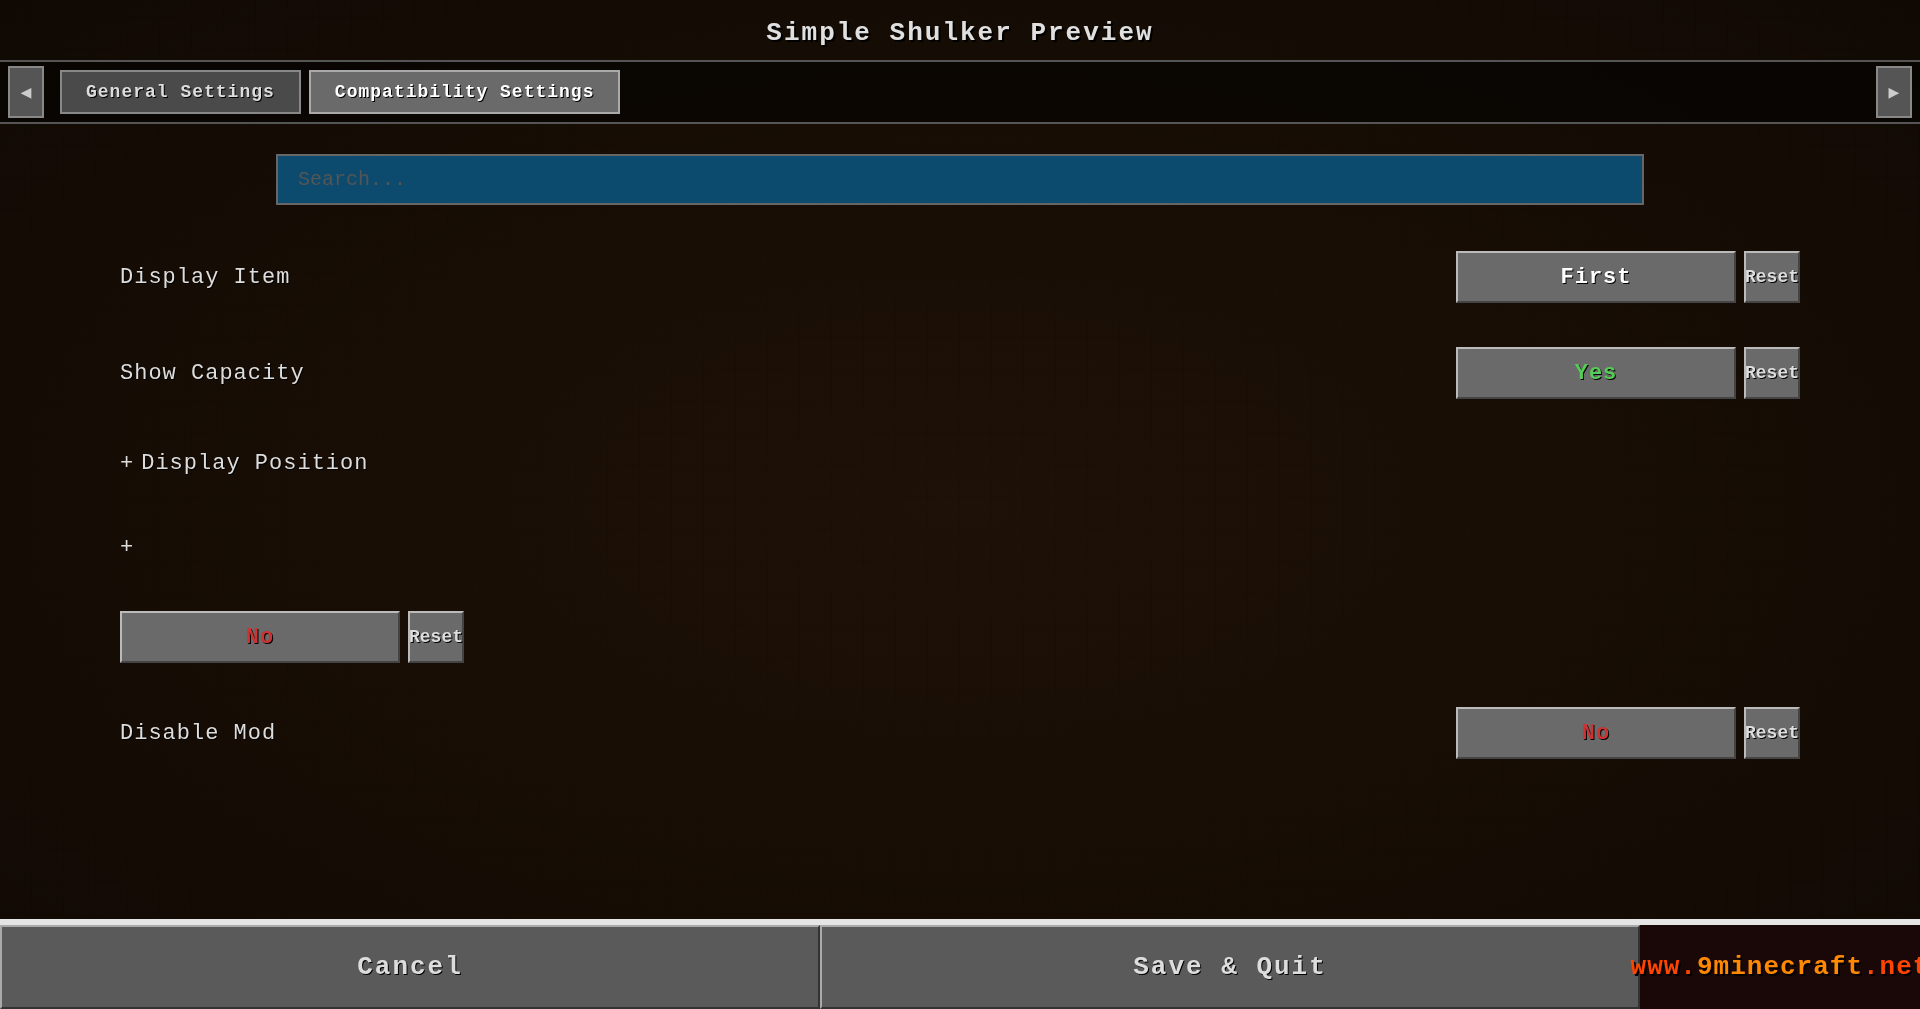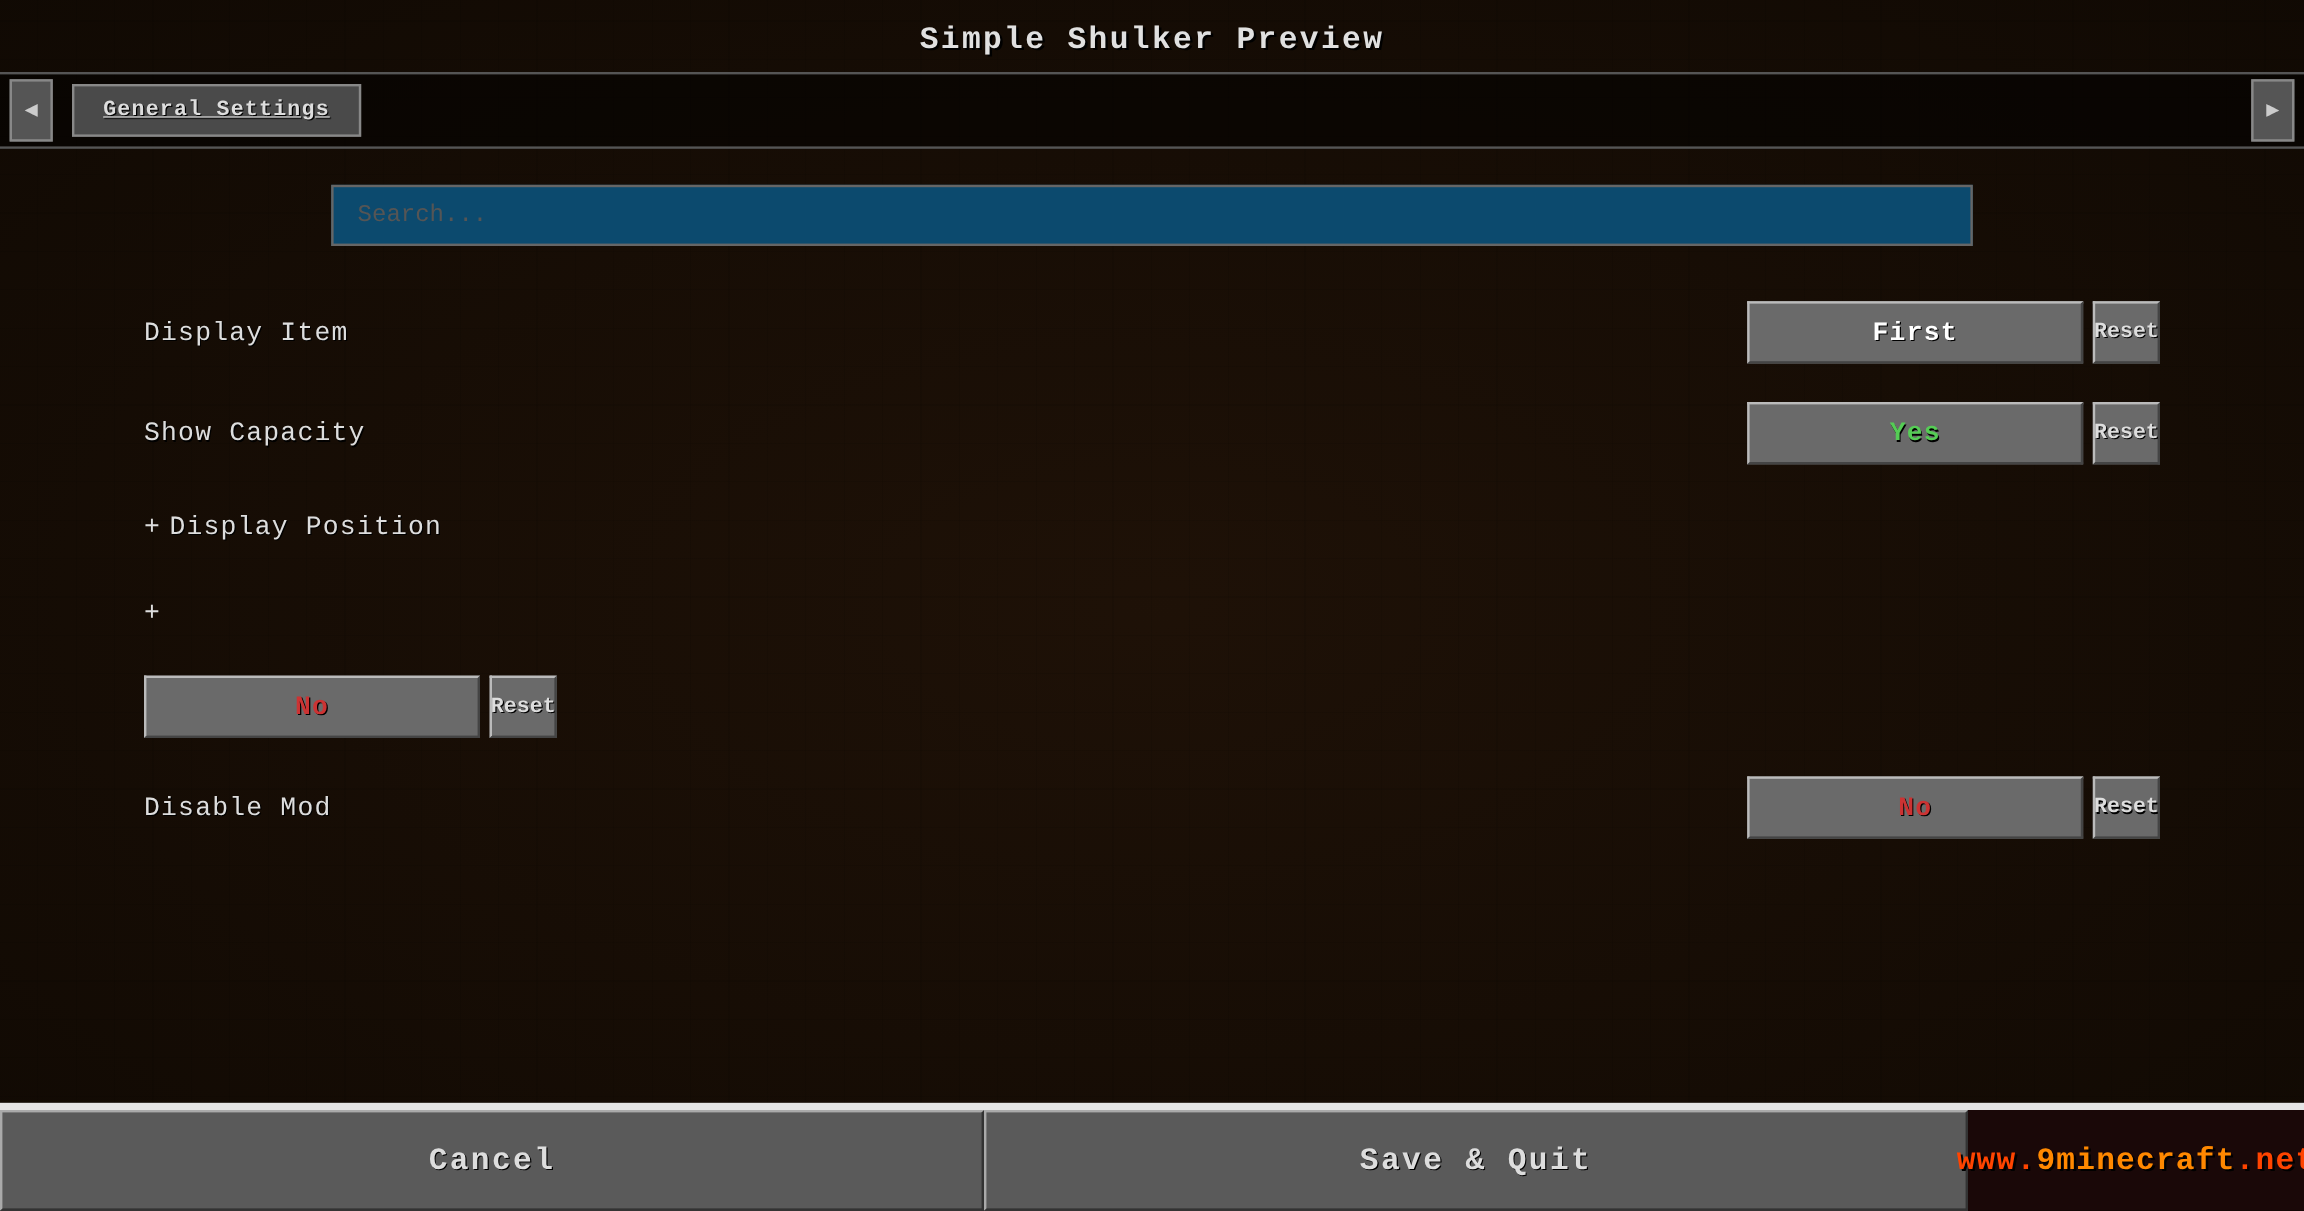--- a/index.html
+++ b/index.html
@@ -113,21 +113,20 @@
       letter-spacing: 1px;
       cursor: pointer;
       border: 2px solid #888;
       color: #ddd;
       text-shadow: 1px 1px 0 #000;
       font-weight: bold;
     }
 
     .tab-inactive {
       background: #4a4a4a;
-      text-decoration: underline;
     }
 
     .tab-active {
       background: #6a6a6a;
       border-color: #aaa;
       color: #fff;
     }
 
     
     .main-content {
@@ -158,21 +157,21 @@
 
     .search-input::placeholder {
       color: #555;
     }
 
     
     .settings-area {
       width: 100%;
       display: flex;
       flex-direction: column;
-      gap: 0;
+      gap: 12px;
     }
 
     .setting-row {
       display: flex;
       align-items: center;
       padding: 16px 60px;
       min-height: 72px;
     }
 
     .setting-label {
@@ -315,20 +314,23 @@
   </div>
 
   <div class="tab-bar">
     <div class="nav-arrow nav-arrow-left">
       <span>◀</span>
     </div>
 
     <div class="tab tab-inactive">
       <span>General Settings</span>
     </div>
+    <div class="tab tab-active">
+      <span>Compatibility Settings</span>
+    </div>
 
     <div class="nav-arrow nav-arrow-right">
       <span>▶</span>
     </div>
   </div>
 
   <div class="main-content">
 
     <div class="search-container">
       <input type="text" class="search-input" placeholder="Search..." style="">

